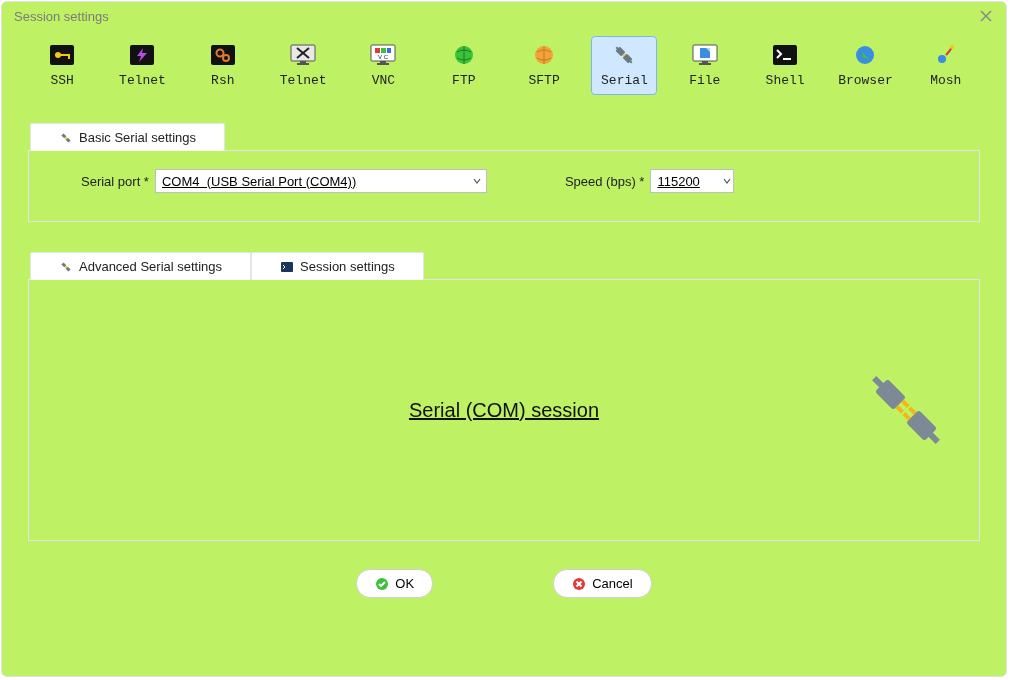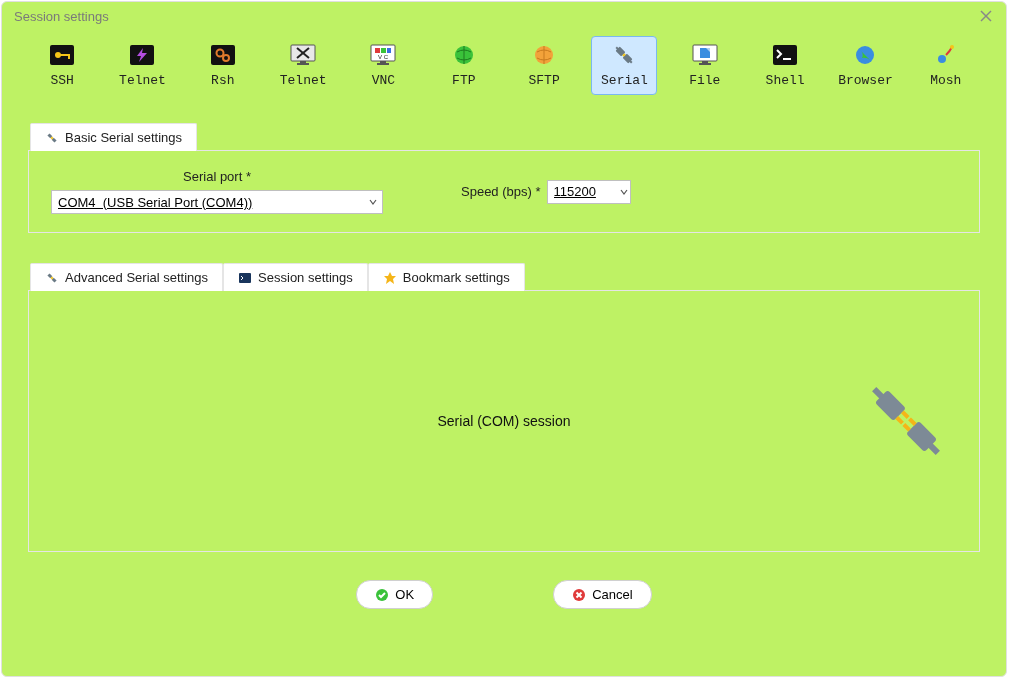--- a/index.html
+++ b/index.html
@@ -74,21 +74,21 @@
   }
   .tabstrip {
     display: flex;
     gap: 0;
     margin-left: 2px;
   }
   .tab {
     border: 1px solid #e5e5e5;
     border-bottom: none;
     background: #fff;
-    padding: 6px 14px;
+    padding: 6px 28px;
     font-size: 13px;
     display: flex;
     align-items: center;
     gap: 6px;
     border-top-left-radius: 2px;
     border-top-right-radius: 2px;
     cursor: pointer;
     position: relative;
     z-index: 2;
   }
@@ -139,22 +139,23 @@
   .panel2-body {
     border: 1px solid #e5e5e5;
     min-height: 260px;
     margin-top: -1px;
     position: relative;
     display: flex;
     align-items: center;
     justify-content: center;
   }
   .panel2-body .heading {
-    font-size: 14px;
+    font-size: 20px;
     color: #111;
+    text-decoration: underline;
   }
   .big-plug {
     position: absolute;
     right: 28px;
     top: 50%;
     transform: translateY(-50%);
     width: 90px; height: 90px;
   }
 
   .button-row {
@@ -349,21 +350,21 @@
                 <rect x="8" y="5.5" width="4" height="3" fill="#6a7a85"></rect>
                 <rect x="6" y="6" width="2" height="2" fill="#f5c518"></rect>
               </g>
             </svg>
         </span>
         <span>Basic Serial settings</span>
       </div>
     </div>
     <div class="panel-body">
       <div class="basic-row">
-        <div class="field" style="flex-direction:column;">
+        <div class="field" style="margin-left:30px;">
           <label>Serial port *</label>
           <div class="combo" style="width:330px;">
             <input type="text" style="width: 306px;" value="COM4  (USB Serial Port (COM4))">
             <span class="caret">
               <svg width="10" height="10" viewBox="0 0 10 10">
                   <polyline points="2,3 5,7 8,3" fill="none" stroke="#555" stroke-width="1.2"></polyline>
                 </svg>
             </span>
           </div>
         </div>
@@ -398,28 +399,20 @@
       </div>
       <div class="tab">
         <span class="ti">
           <svg width="14" height="14" viewBox="0 0 14 14">
               <rect x="1" y="2" width="12" height="10" rx="1" fill="#19355c"></rect>
               <polyline points="3,5 5,7 3,9" stroke="#fff" stroke-width="1" fill="none"></polyline>
             </svg>
         </span>
         <span>Session settings</span>
       </div>
-      <div class="tab">
-        <span class="ti">
-          <svg width="14" height="14" viewBox="0 0 14 14">
-              <polygon points="7,1 9,5 13,5 10,8 11,13 7,10 3,13 4,8 1,5 5,5" fill="#f5b518"></polygon>
-            </svg>
-        </span>
-        <span>Bookmark settings</span>
-      </div>
     </div>
     <div class="panel2-body">
       <div class="heading">Serial (COM) session</div>
       <div class="big-plug">
         <svg width="90" height="90" viewBox="0 0 90 90">
           <g transform="rotate(45 45 45)">
             <rect x="10" y="36" width="26" height="18" rx="3" fill="#7d8a96"></rect>
             <rect x="54" y="36" width="26" height="18" rx="3" fill="#7d8a96"></rect>
             <rect x="36" y="39" width="8" height="4" fill="#f5b518"></rect>
             <rect x="36" y="47" width="8" height="4" fill="#f5b518"></rect>

